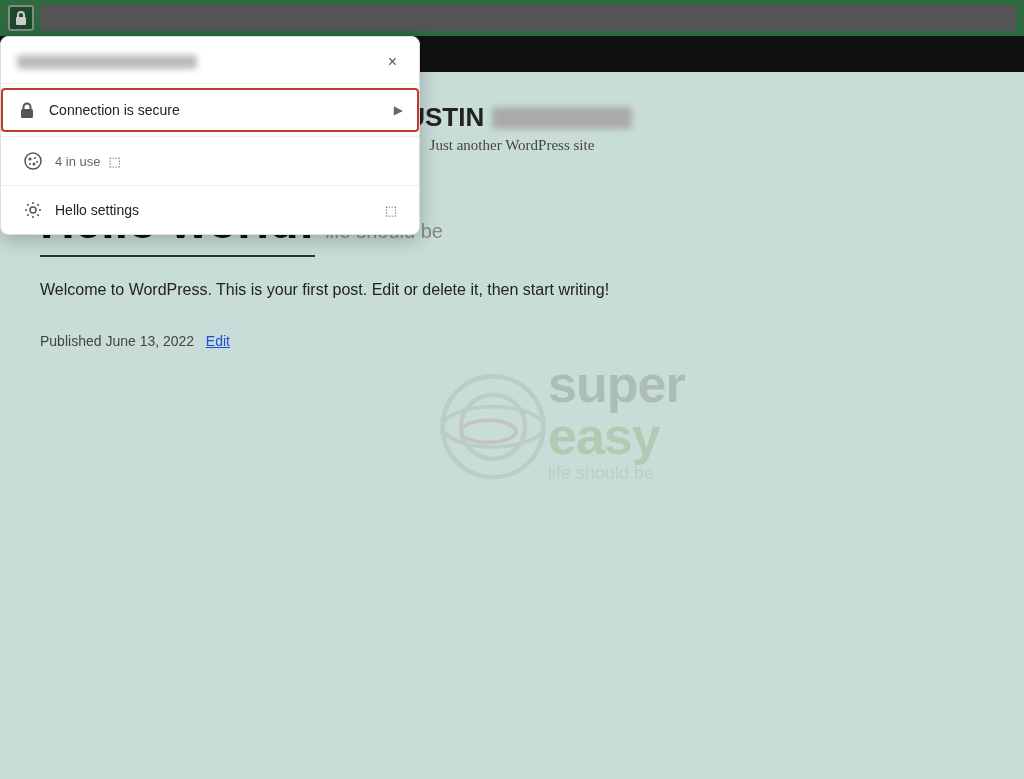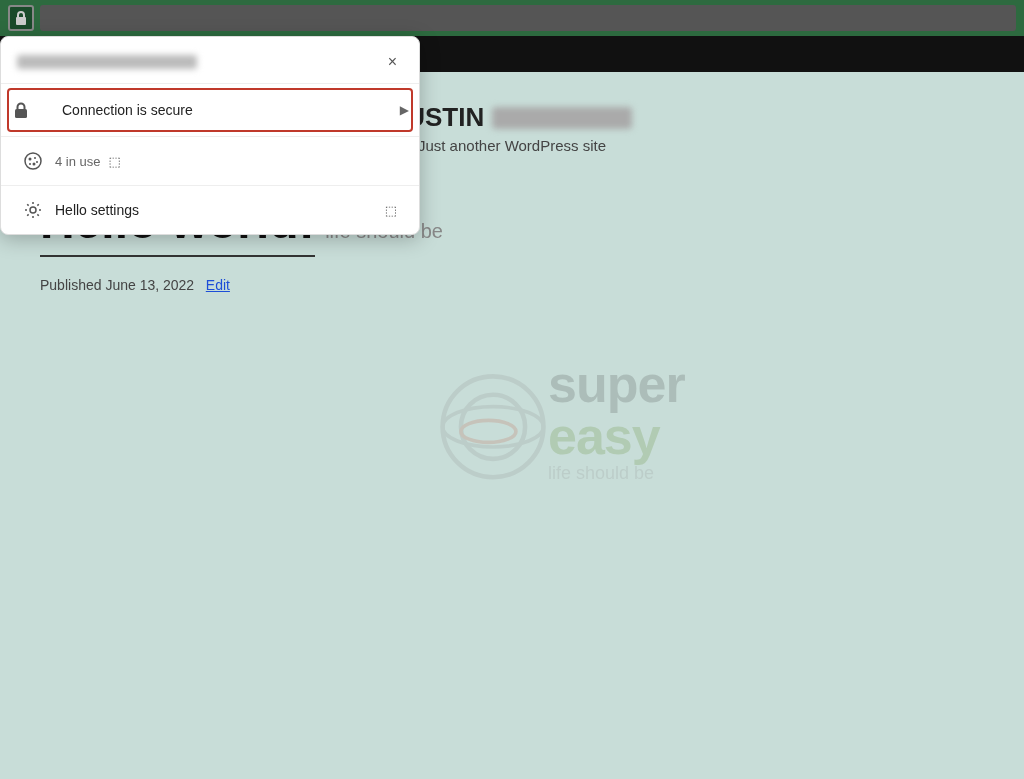--- a/index.html
+++ b/index.html
@@ -132,20 +132,21 @@
       background: #aaa;
       border-radius: 4px;
       filter: blur(3px);
       vertical-align: middle;
     }
 
     .site-tagline {
       font-size: 15px;
       color: #444;
       margin-top: 4px;
+      font-family: Liberation Serif, serif;
     }
 
     
     .post-title {
       font-size: 48px;
       font-weight: bold;
       color: #111;
       border-bottom: 2px solid #333;
       padding-bottom: 6px;
       display: inline-block;
@@ -229,23 +230,22 @@
       padding: 12px 16px;
       cursor: pointer;
       border-radius: 4px;
       margin: 2px 6px;
       position: relative;
     }
 
     .popup-item.highlighted {
       border: 2px solid #c0392b;
       border-radius: 4px;
-      margin: 4px 6px;
-      padding: 10px 2px;
-      gap: 19px;
+      margin: 4px 0;
+      padding: 10px 14px;
     }
 
     .popup-item-icon {
       width: 20px;
       height: 20px;
       margin-right: 12px;
       display: flex;
       align-items: center;
       justify-content: center;
       color: #555;
@@ -315,20 +315,21 @@
       <span class="site-title-blurred"></span>
     </div>
     <div class="site-tagline">Just another WordPress site</div>
   </div>
 
   <div>
     <span class="post-title">Hello world!</span>
     <span class="post-tagline-overlay">life should be</span>
   </div>
 
+  <div class="post-body">Welcome to WordPress. This is your first post. Edit or delete it, then start writing!</div>
 
   <div class="post-meta">
     <div>
       <span>Published June 13, 2022</span>
       &nbsp;
       <a href="#">Edit</a>
     </div>
   </div>
 </div>
 

